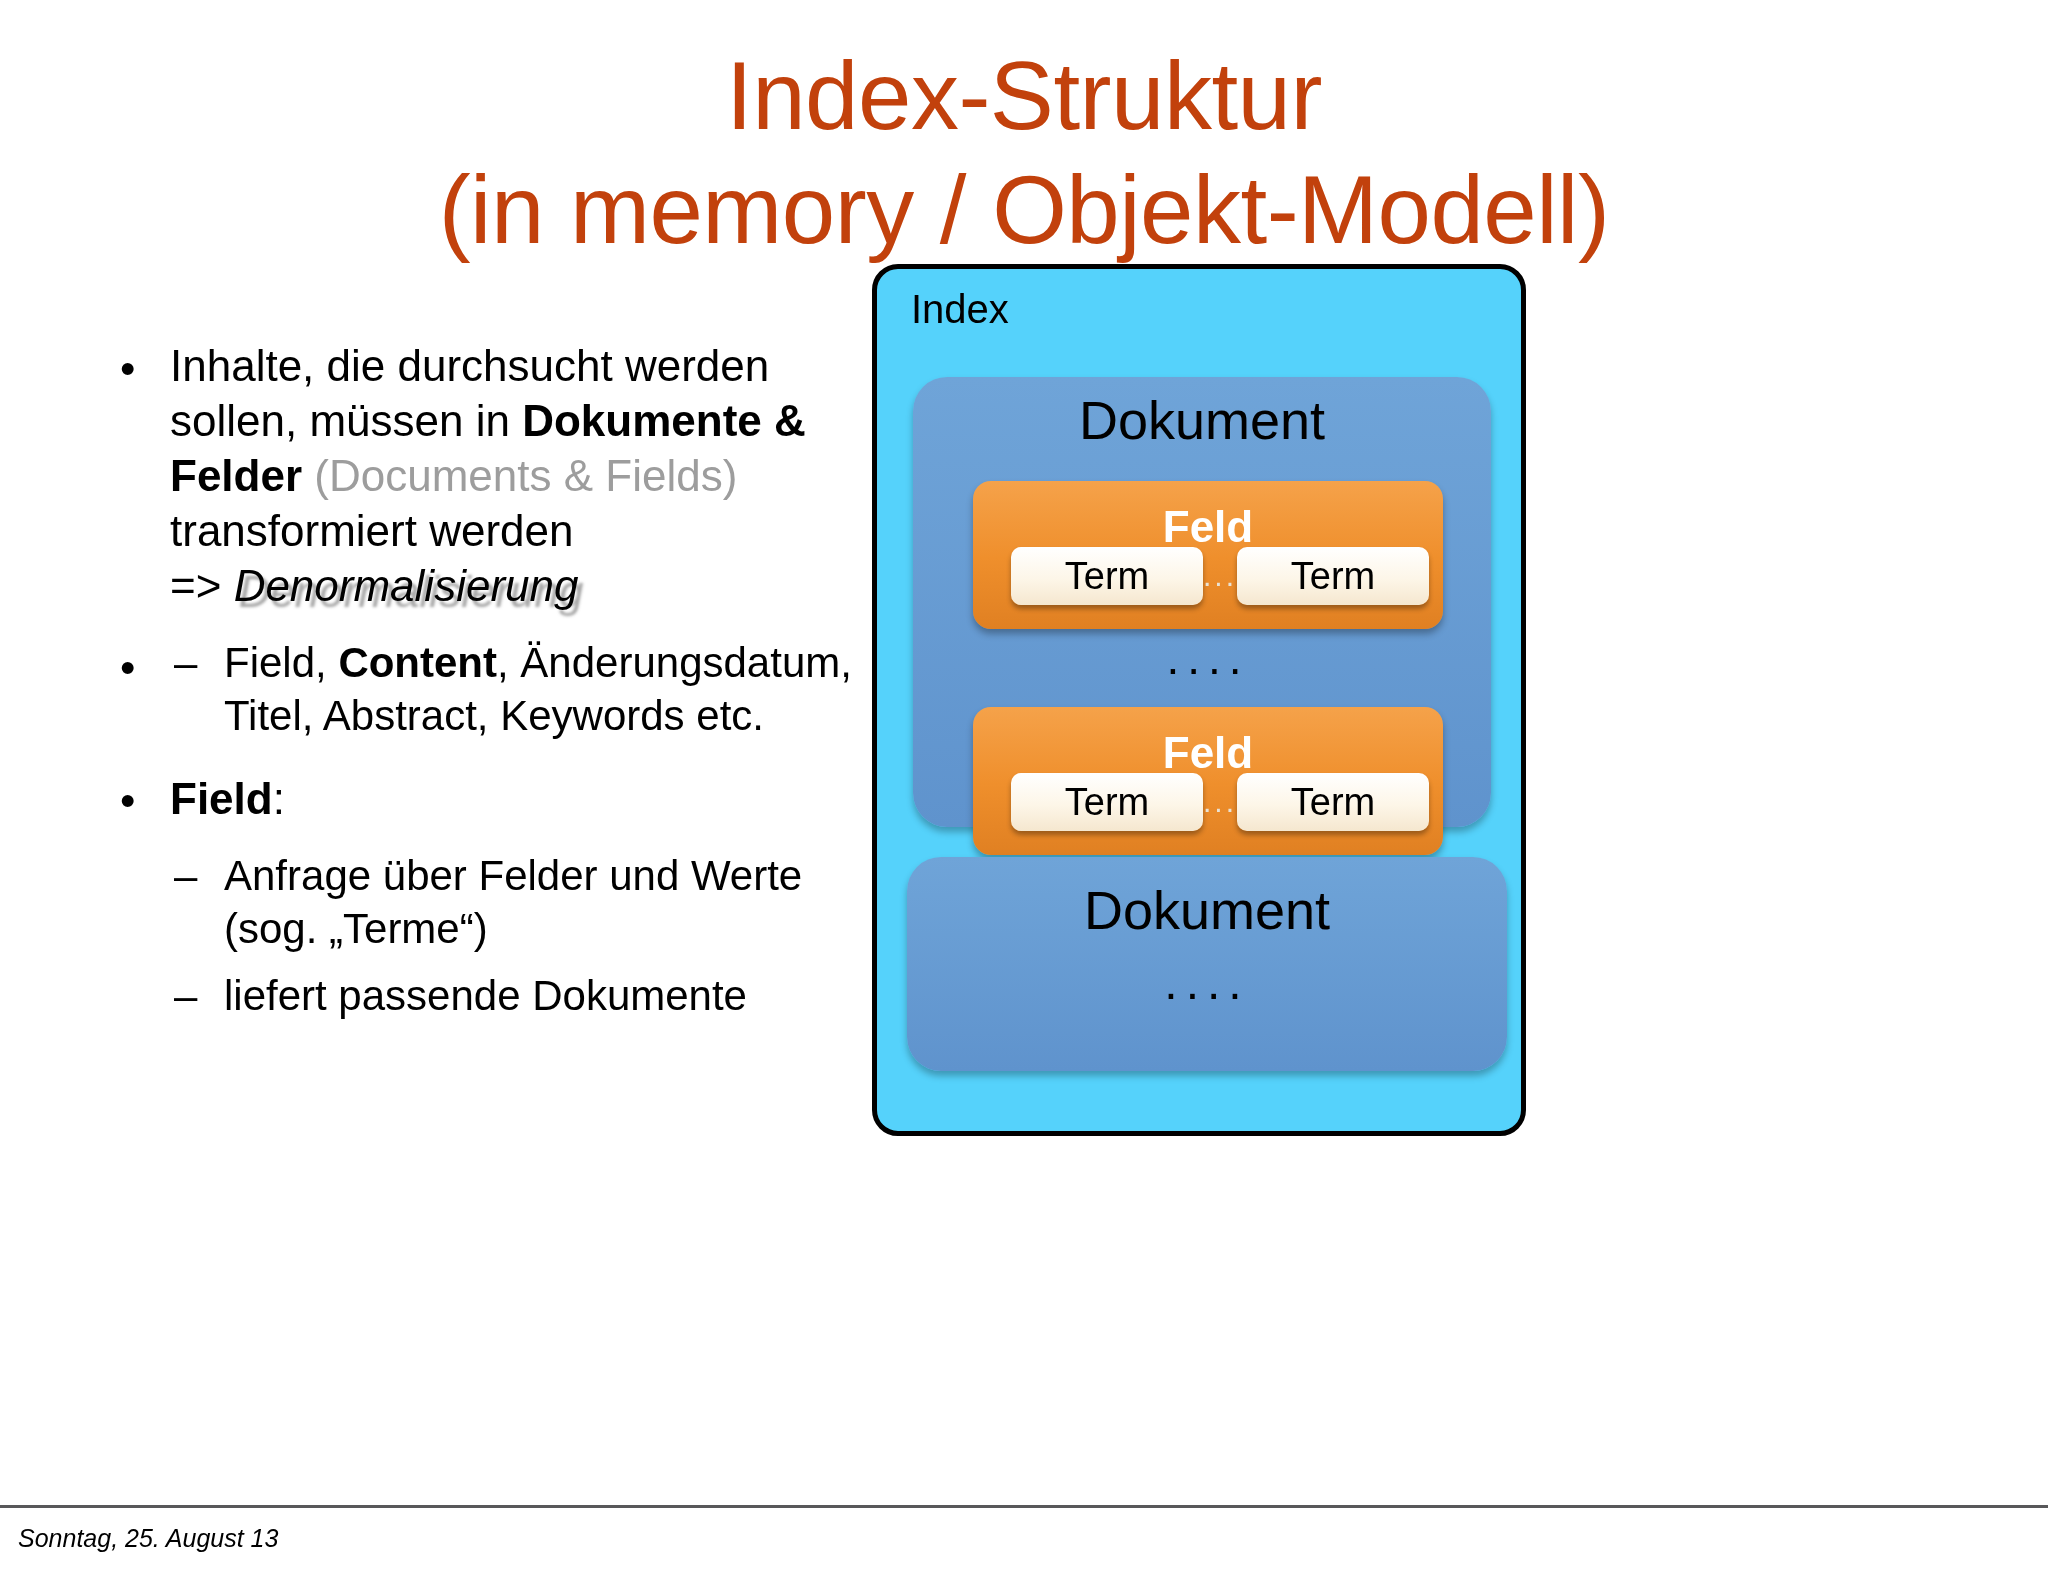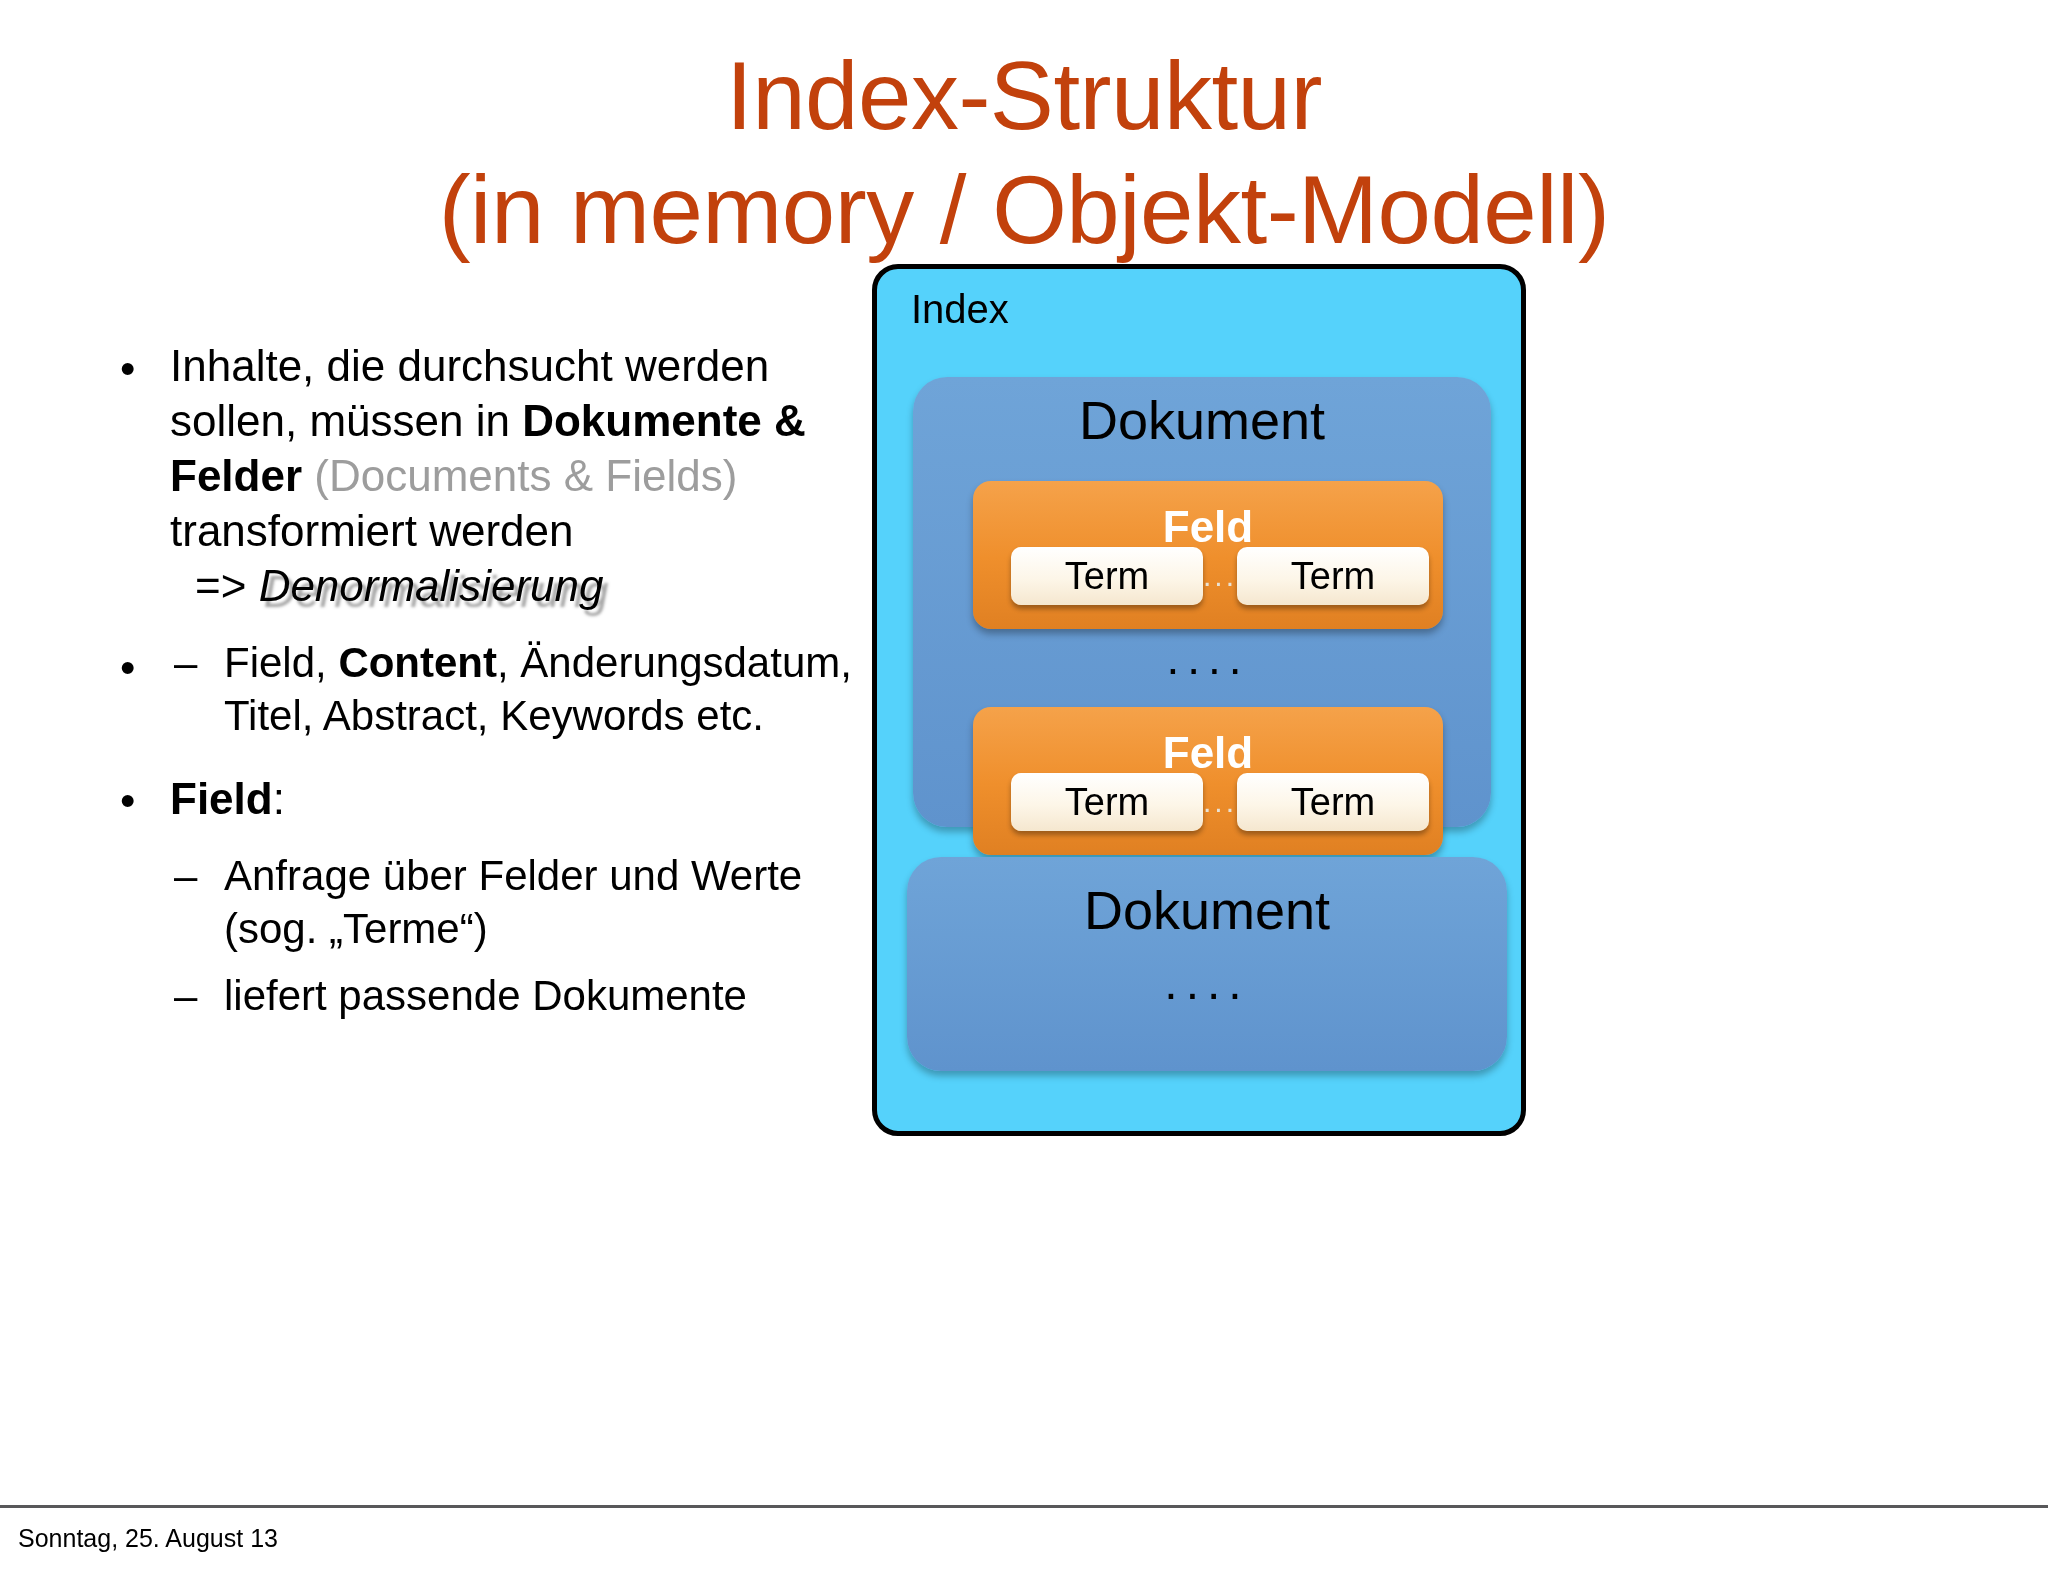--- a/index.html
+++ b/index.html
@@ -77,21 +77,21 @@
     font-size: 42px;
     line-height: 1.26;
   }
   .bold { font-weight: bold; }
   .grey { color: #9d9d9d; }
   .denorm {
     font-style: italic;
     font-weight: normal;
     text-shadow: 5px 6px 3px rgba(90,90,90,0.55);
   }
-  .nobreak { white-space: nowrap; margin-left: 25px; }
+  .nobreak { white-space: nowrap; }
 
   
   .index-box {
     position: absolute;
     left: 872px;
     top: 264px;
     width: 654px;
     height: 872px;
     background: #55d2fb;
     border: 5px solid #000000;
@@ -202,20 +202,21 @@
     line-height: 1;
   }
 
   
   .footer {
     position: absolute;
     left: 18px;
     top: 1524px;
     font-size: 25px;
     color: #000000;
+    font-style: italic;
   }
 </style>
 </head>
 <body>
 
 <div class="slide">
 
   <div class="title-block">
     <span class="title-line">Index-Struktur</span>
     <span class="title-line">(in memory / Objekt-Modell)</span>

